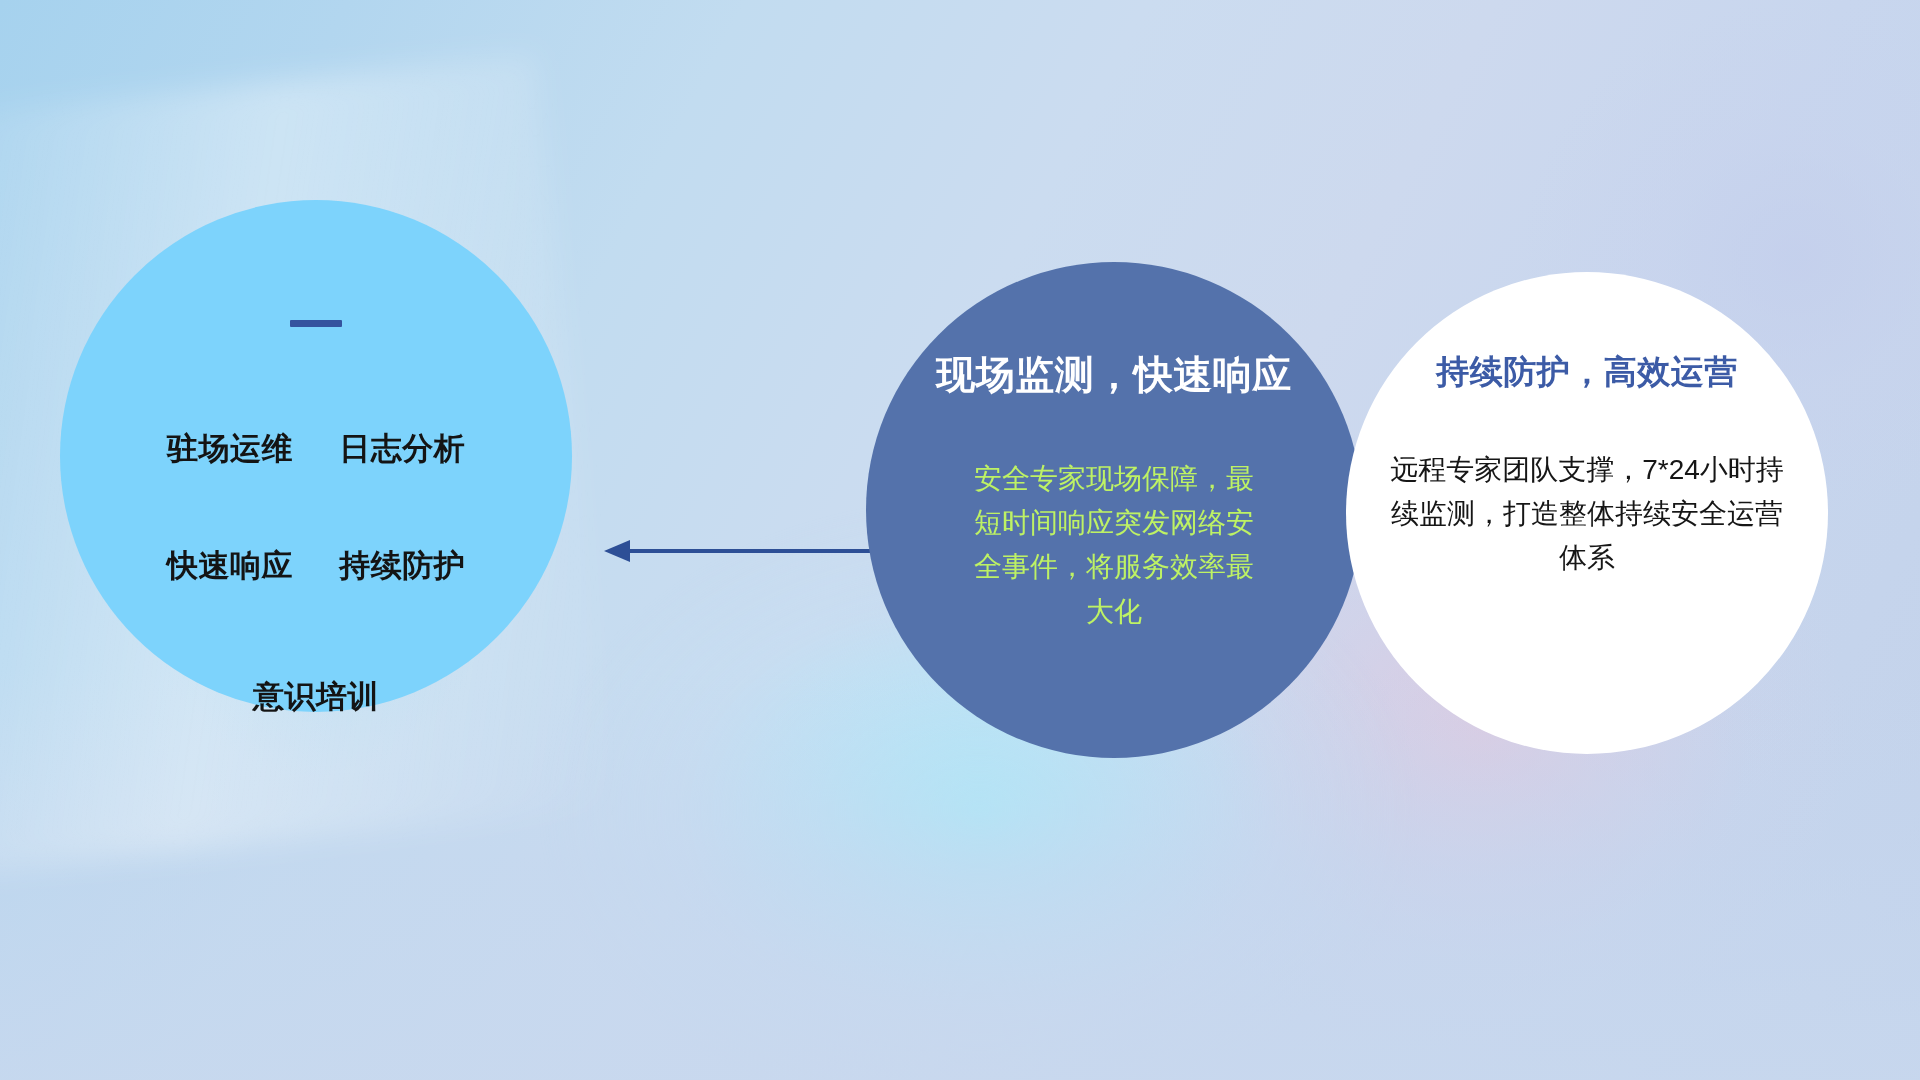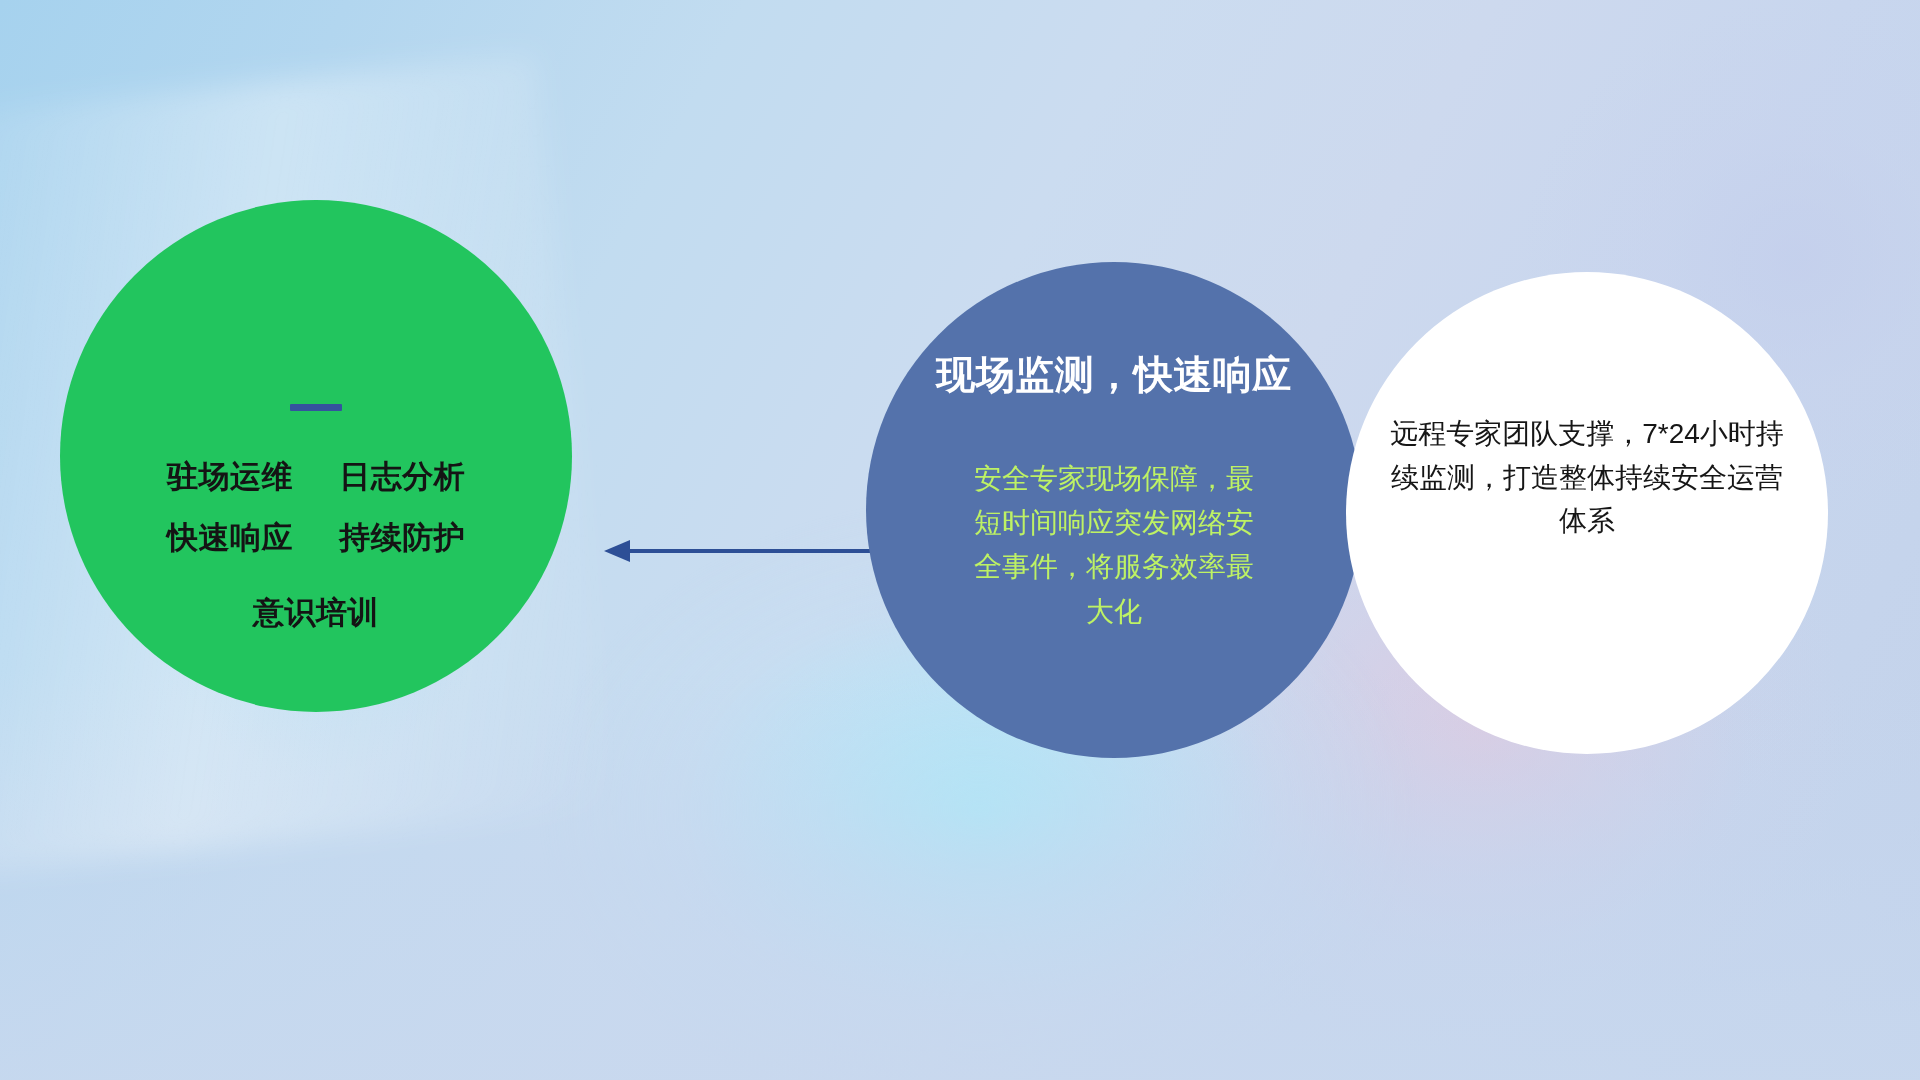--- a/index.html
+++ b/index.html
@@ -98,23 +98,23 @@
     display:flex;
     flex-direction:column;
     align-items:center;
     text-align:center;
   }
 
   
   #circle-left {
     left:60px; top:200px;
     width:512px; height:512px;
-    background:#22c55e;
+    background:#7dd3fc;
     z-index:4;
-    justify-content:center;
+    justify-content:space-between;
     padding:120px 40px 0 40px;
   }
   #circle-left .dash {
     width:52px; height:7px;
     background:#35539e;
     border-radius:1px;
     margin-bottom:50px;
   }
   .kw-line {
     font-size:31px;
@@ -218,16 +218,17 @@
     </div>
     <div class="kw-line last">意识培训</div>
   </div>
 
   <div class="circle" id="circle-mid">
     <div class="title">现场监测，快速响应</div>
     <div class="body">安全专家现场保障，最短时间响应突发网络安全事件，将服务效率最大化</div>
   </div>
 
   <div class="circle" id="circle-right">
+    <div class="title">持续防护，高效运营</div>
     <div class="body">远程专家团队支撑，7*24小时持续监测，打造整体持续安全运营体系</div>
   </div>
 
 </div>
 
 </body></html>

